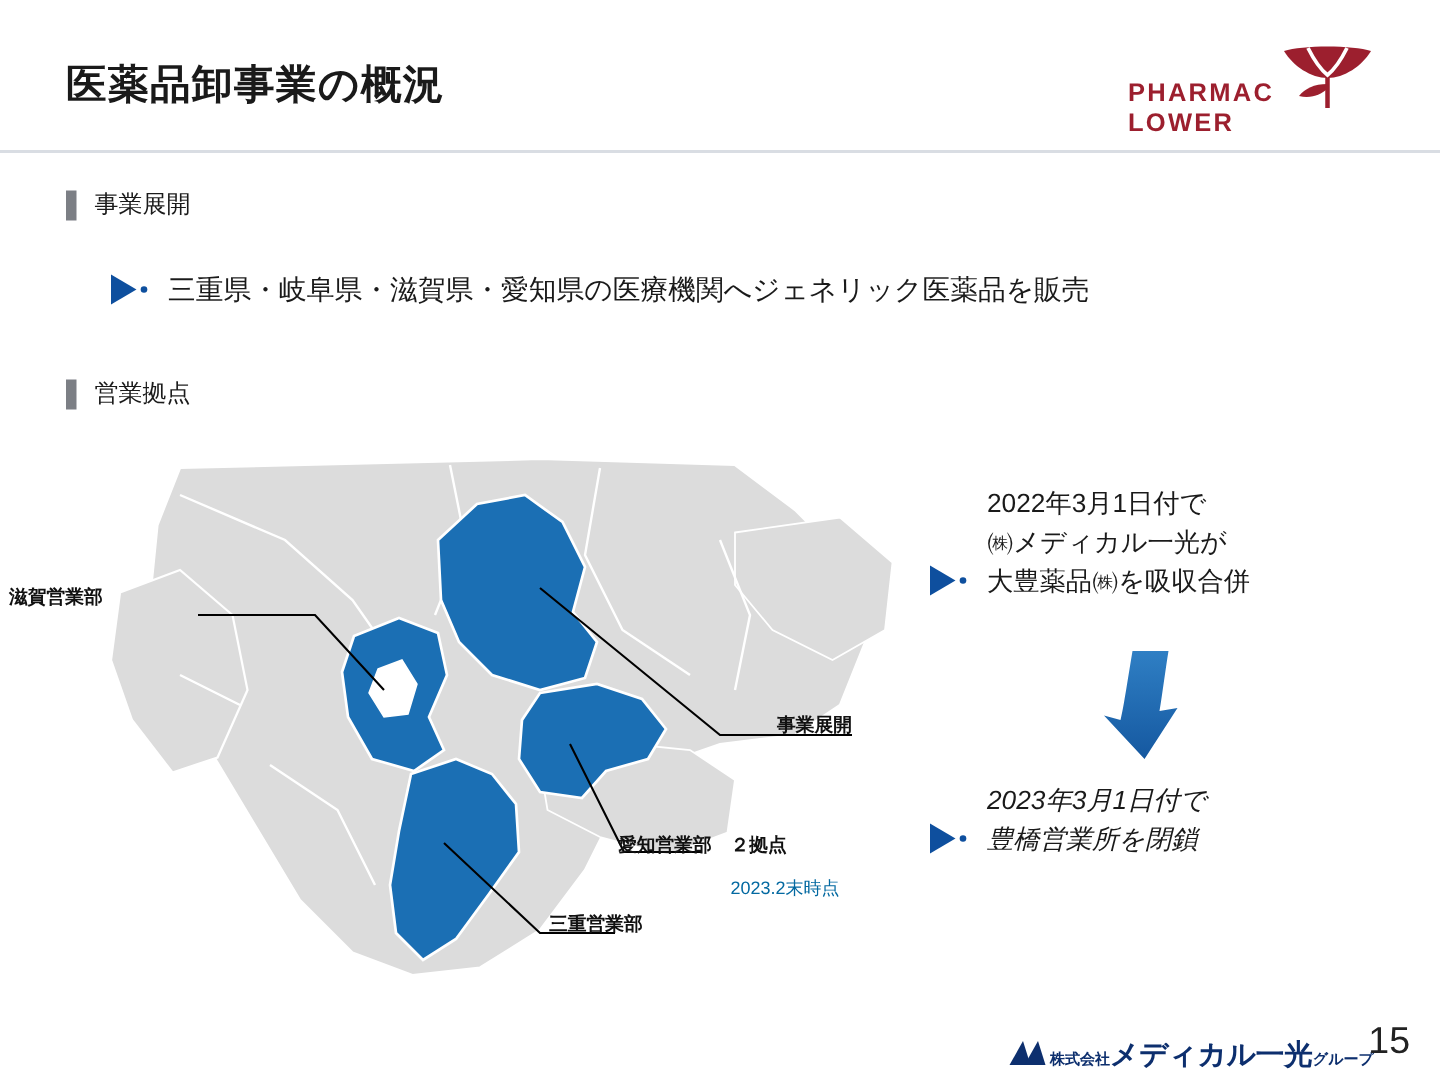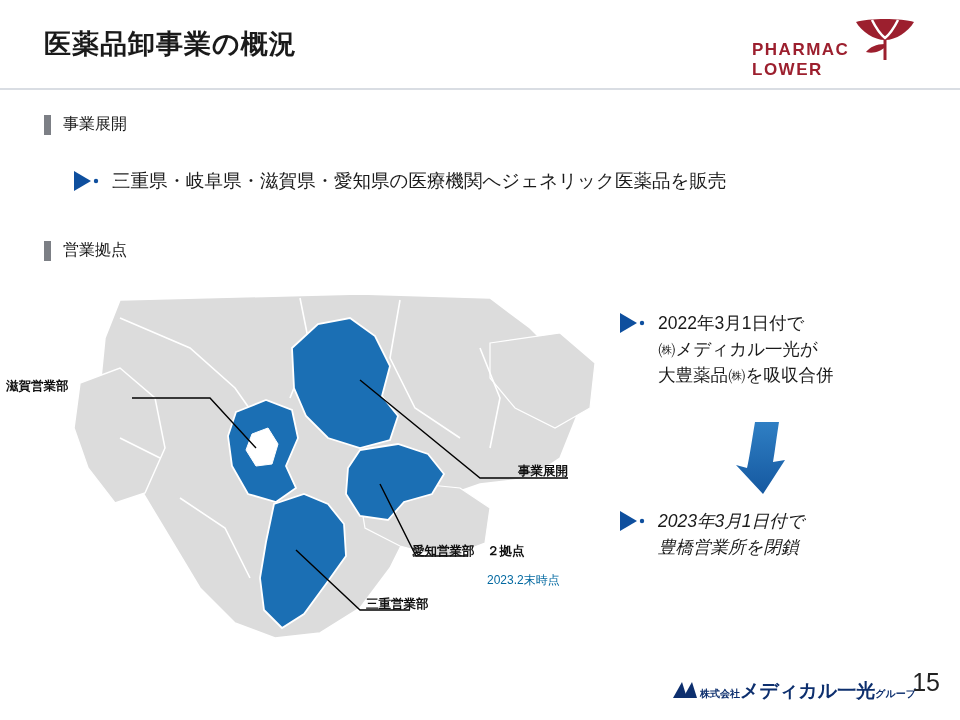--- a/index.html
+++ b/index.html
@@ -10,21 +10,21 @@
     width: 960px;
     height: 720px;
     background: #ffffff;
     font-family: "Liberation Sans", sans-serif;
     color: #231f20;
     overflow: hidden;
     position: relative;
   }
   .slide {
     position: absolute;
-    left: 0; top: 0;
+    left: 0; top: 12px;
     width: 960px;
     height: 702px;
   }
 
   
   .header {
     position: absolute;
     left: 0; top: 0;
     width: 960px;
     height: 88px;
@@ -93,21 +93,21 @@
     vertical-align: middle;
     color: #1a1a1a;
   }
   #section-business { left: 44px; top: 114px; }
   #section-offices  { left: 44px; top: 240px; }
 
   
   .bullet-row {
     position: absolute;
     display: flex;
-    align-items: flex-start;
+    align-items: flex-end;
   }
   .bullet-icon {
     width: 30px;
     height: 26px;
     flex: 0 0 30px;
     position: relative;
     margin-right: 10px;
   }
   .bullet-icon svg { display: block; }
   .bullet-text {

